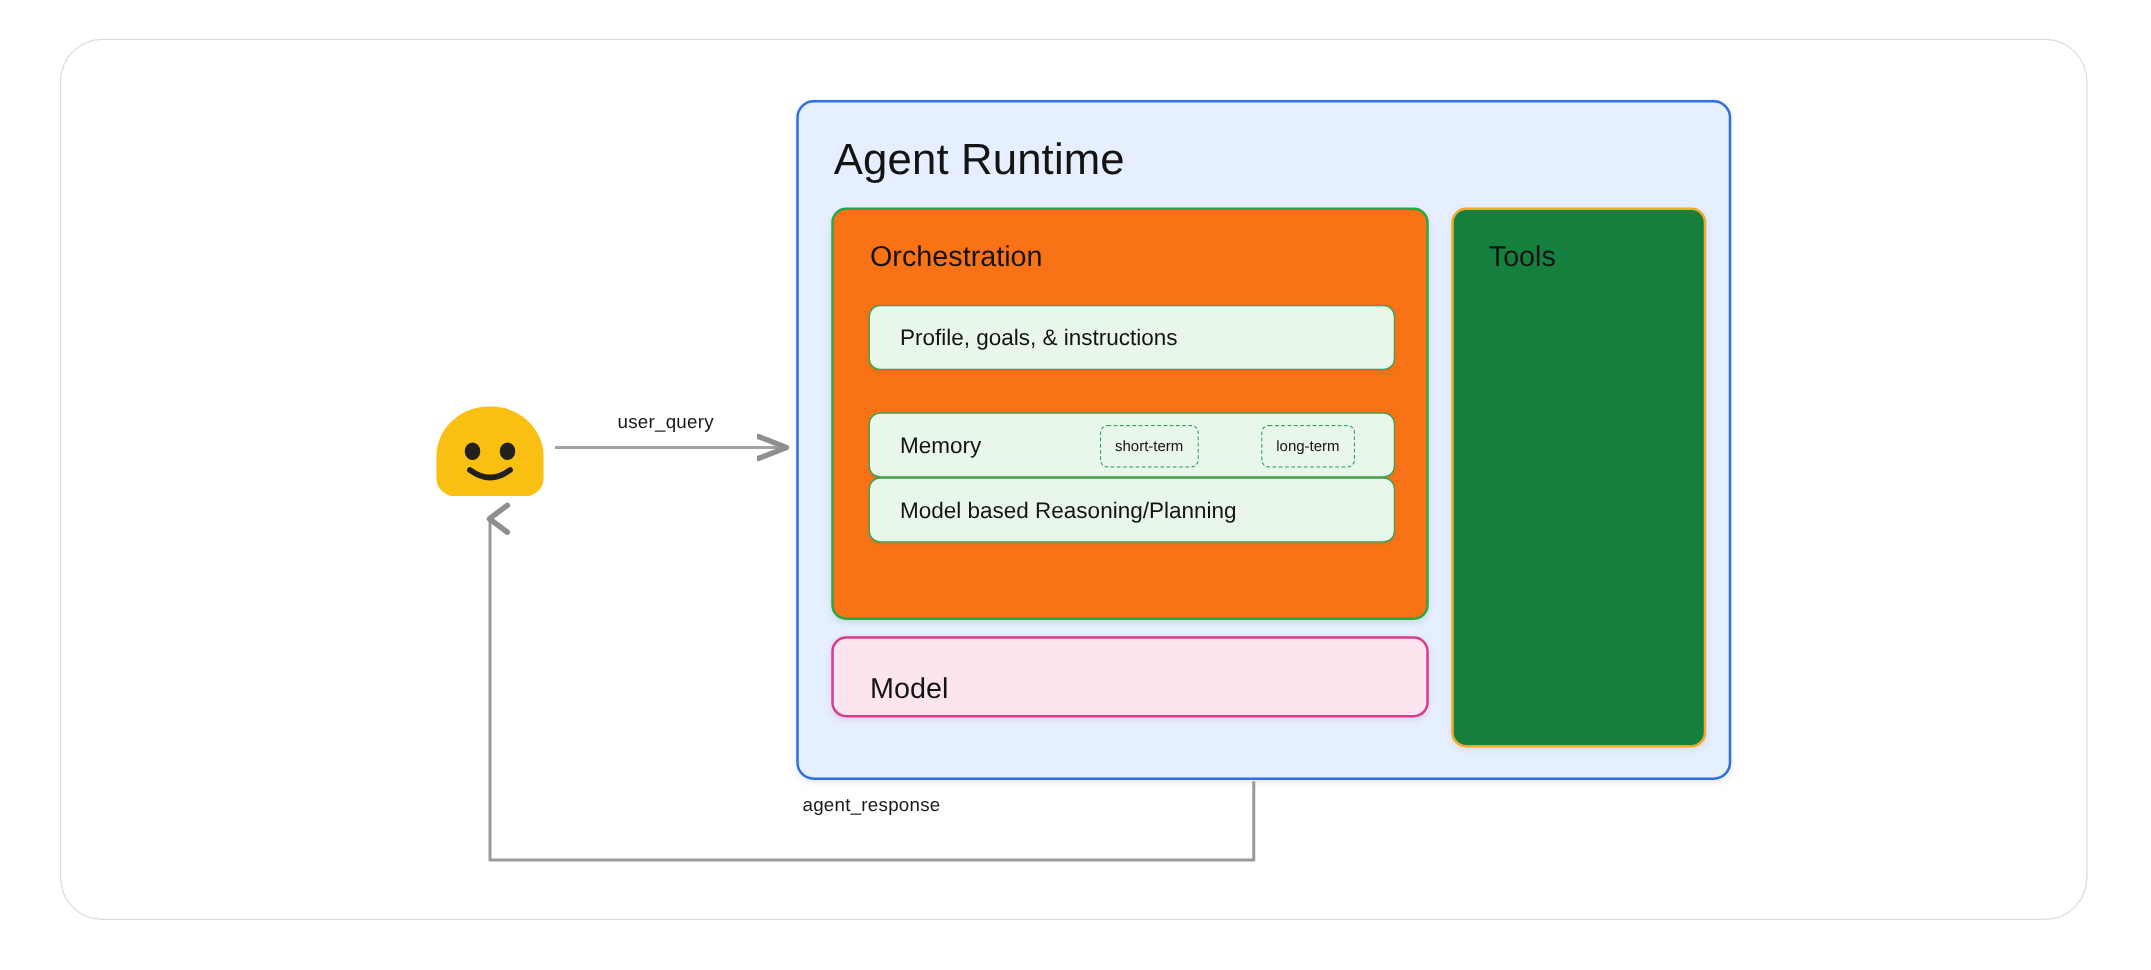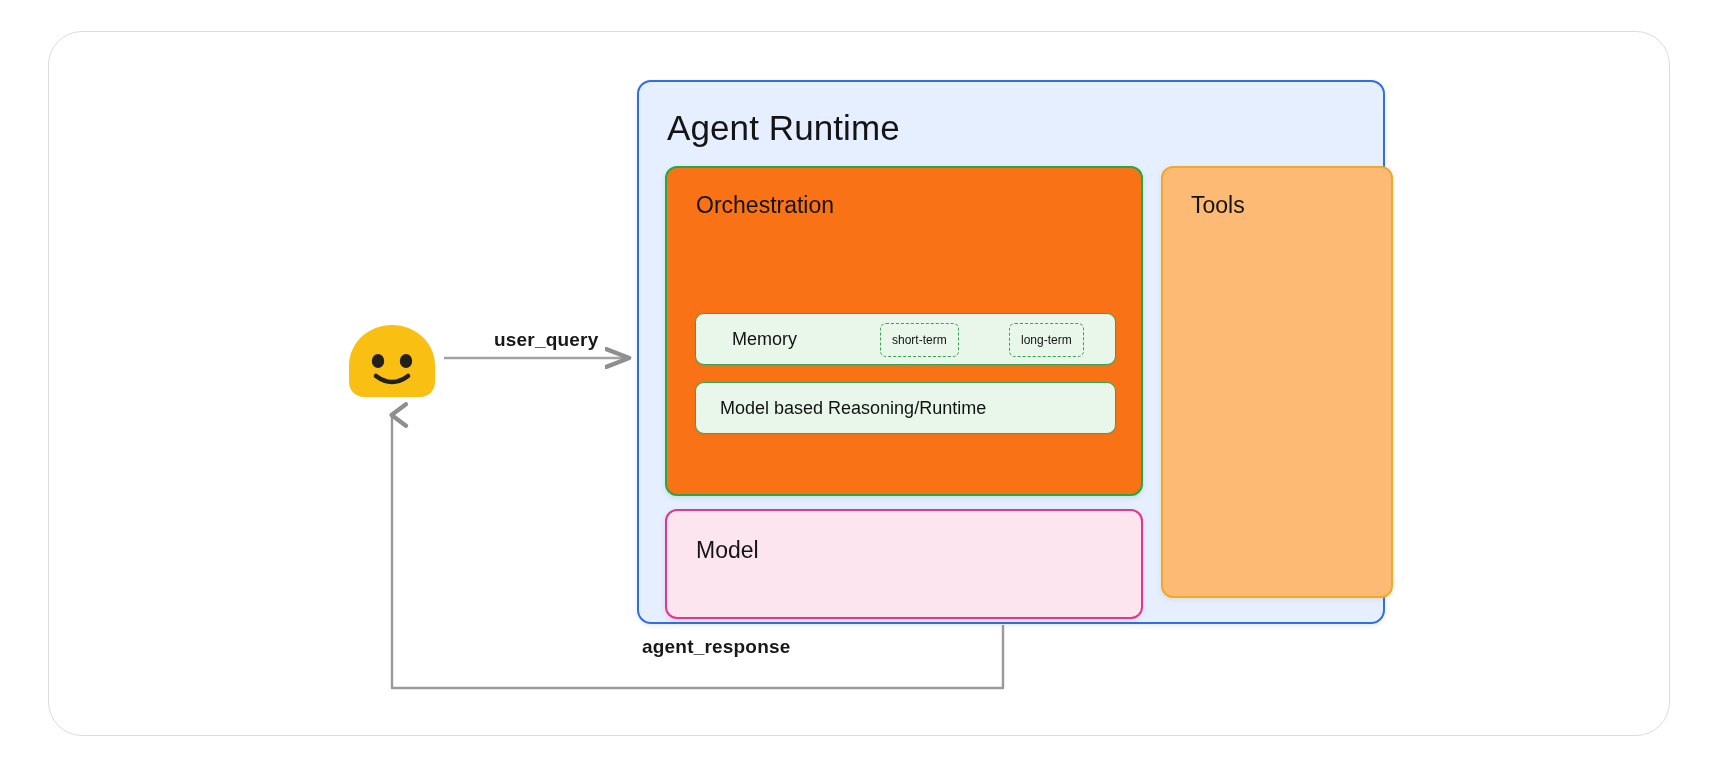--- a/index.html
+++ b/index.html
@@ -80,21 +80,21 @@
     height: 52px;
     box-sizing: border-box;
     background: #e9f6ea;
     border: 1.6px solid #35a457;
     border-radius: 9px;
     display: flex;
     align-items: center;
     box-shadow: 0 1px 3px rgba(60,120,80,0.14);
   }
   #row-profile { top: 76px; }
-  #row-memory  { top: 145px; padding-left: 12px; }
+  #row-memory  { top: 162px; }
   #row-reason  { top: 214px; }
 
   .orch-row-label {
     font-size: 18px;
     color: #131313;
     margin-left: 24px;
     white-space: nowrap;
   }
 
   .mem-chip {
@@ -114,45 +114,45 @@
   }
   #chip-short { left: 184px; top: 9px; }
   #chip-long  { left: 313px; top: 9px; }
 
   
   #model-box {
     position: absolute;
     left: 26px;
     top: 427px;
     width: 478px;
-    height: 110px;
+    height: 65px;
     box-sizing: border-box;
     background: #fde5f0;
     border: 2.5px solid #db3b8a;
     border-radius: 12px;
     box-shadow: 0 2px 5px rgba(150,60,110,0.15);
   }
   #model-title {
     position: absolute;
     left: 29px;
     top: 26px;
     font-size: 23px;
     font-weight: 500;
     color: #141414;
   }
 
   
   #tools-box {
     position: absolute;
     left: 522px;
     top: 84px;
-    width: 232px;
+    width: 204px;
     height: 432px;
     box-sizing: border-box;
-    background: #fdba74;
+    background: #15803d;
     border: 2.5px solid #efa92b;
     border-radius: 12px;
     box-shadow: 0 2px 5px rgba(160,120,40,0.14);
     text-decoration: underline;
   }
   #tools-title {
     position: absolute;
     left: 28px;
     top: 24px;
     font-size: 23px;
@@ -173,50 +173,52 @@
   #arrows-svg {
     position: absolute;
     left: 0;
     top: 0;
     width: 1721px;
     height: 776px;
     pointer-events: none;
   }
   .edge-label {
     position: absolute;
-    font-size: 19px;
+    font-size: 15px;
     color: #181818;
     letter-spacing: .2px;
     white-space: nowrap;
-    font-weight: bold;
   }
   #label-user-query { left: 494px; top: 329px; }
   #label-agent-response { left: 642px; top: 636px; }
 </style>
 </head>
 <body>
 
 <div id="outer-frame"></div>
 
 <div id="agent-runtime">
 
   <div id="agent-runtime-title">Agent Runtime</div>
 
   <div id="orchestration">
     <div id="orchestration-title">Orchestration</div>
 
+    <div class="orch-row" id="row-profile">
+      <span class="orch-row-label">Profile, goals, &amp; instructions</span>
+    </div>
 
     <div class="orch-row" id="row-memory">
       <span class="orch-row-label">Memory</span>
       <span class="mem-chip" id="chip-short">short-term</span>
       <span class="mem-chip" id="chip-long">long-term</span>
     </div>
 
     <div class="orch-row" id="row-reason">
-      <span class="orch-row-label">Model based Reasoning/Runtime</span>
+      <span class="orch-row-label">Model based Reasoning/Planning</span>
     </div>
   </div>
 
   <div id="model-box">
     <div id="model-title">Model</div>
   </div>
 
   <div id="tools-box">
     <div id="tools-title">Tools</div>
   </div>

